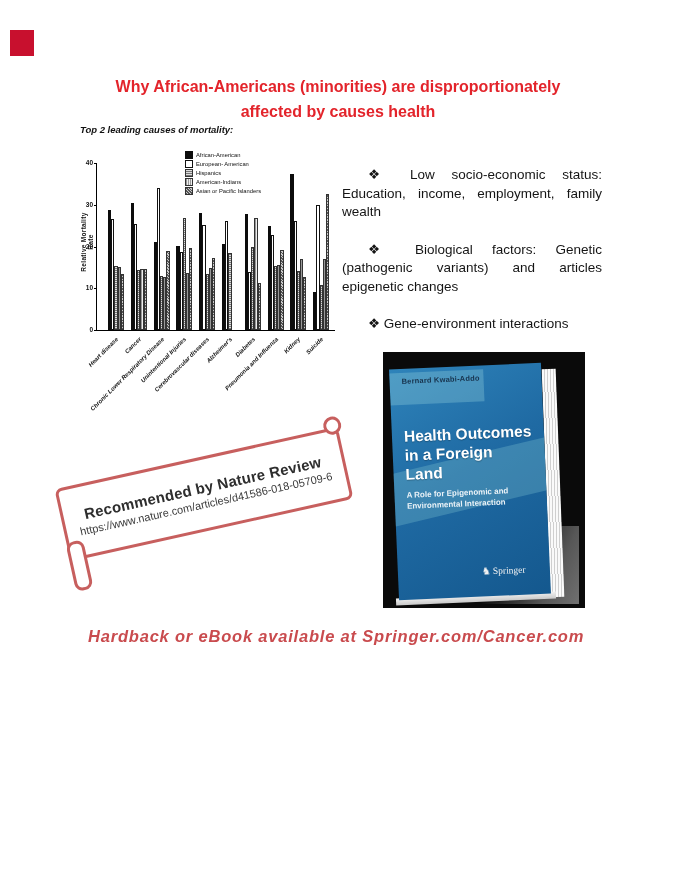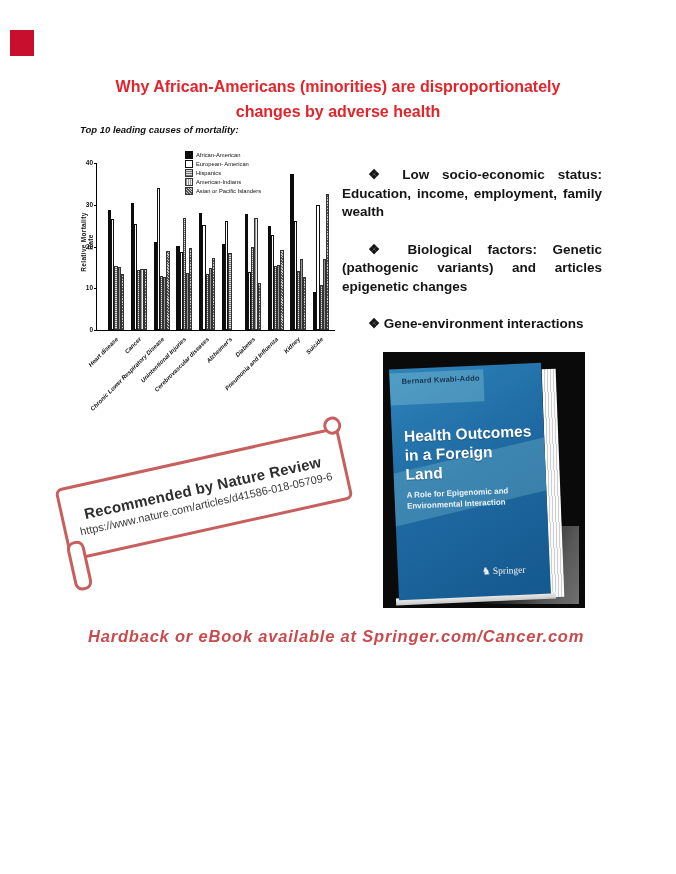--- a/index.html
+++ b/index.html
@@ -36,21 +36,21 @@
   .xlabel{position:absolute;width:105px;text-align:right;font-size:6px;font-weight:bold;
           font-style:italic;color:#111;transform:rotate(-45deg);transform-origin:100% 0;
           white-space:nowrap;}
   #legend{position:absolute;left:107px;top:8px;}
   .legend-row{display:flex;align-items:center;height:8.8px;}
   .legend-swatch{width:6px;height:6px;margin-right:3px;flex:none;}
   .legend-label{font-size:5.8px;color:#111;white-space:nowrap;}
 
   
   #bullets{position:absolute;left:342px;top:166px;width:260px;color:#151515;
-           font-size:13.5px;font-weight:bold;line-height:18.5px;}
+           font-size:13.5px;font-weight:normal;line-height:18.5px;}
   #bullets p{margin:0 0 19px 0;text-align:justify;text-indent:26px;}
   #bullets p.last{text-align:left;margin-bottom:0;}
 
   
   #book-box{position:absolute;left:383px;top:352px;width:202px;height:256px;background:#0a0a0a;}
   #book-shadow{position:absolute;right:6px;bottom:4px;width:130px;height:78px;opacity:.6;
                background:linear-gradient(115deg,rgba(0,0,0,0) 40%,#8a8a8a 78%,#b5b5b5 100%);}
   #book-pages{position:absolute;left:163px;top:17px;width:14px;height:228px;
               transform:rotate(-2.2deg);
               background:repeating-linear-gradient(90deg,#fafafa 0 2px,#cfcfcf 2px 3px);}
@@ -91,24 +91,24 @@
 </style>
 </head>
 <body>
 
 <div id="page">
 
   <div id="corner-square"></div>
 
   <div id="title">
     <div>Why African-Americans (minorities) are disproportionately</div>
-    <div>changes by adverse health</div>
-  </div>
-
-  <div id="chart-heading">Top 10 leading causes of mortality:</div>
+    <div>affected by causes health</div>
+  </div>
+
+  <div id="chart-heading">Top 2 leading causes of mortality:</div>
 
   <div id="chart">
     <div id="ylabel">Relative Mortality Rate</div>
     <div id="plot">
         <div class="bar-group" style="left: 11px;">
           <div class="bar s0" style="height: 119.822px;"></div>
           <div class="bar s1" style="height: 110.637px;"></div>
           <div class="bar s2" style="height: 64.295px;"></div>
           <div class="bar s3" style="height: 63.0425px;"></div>
           <div class="bar s4" style="height: 55.5275px;"></div>

